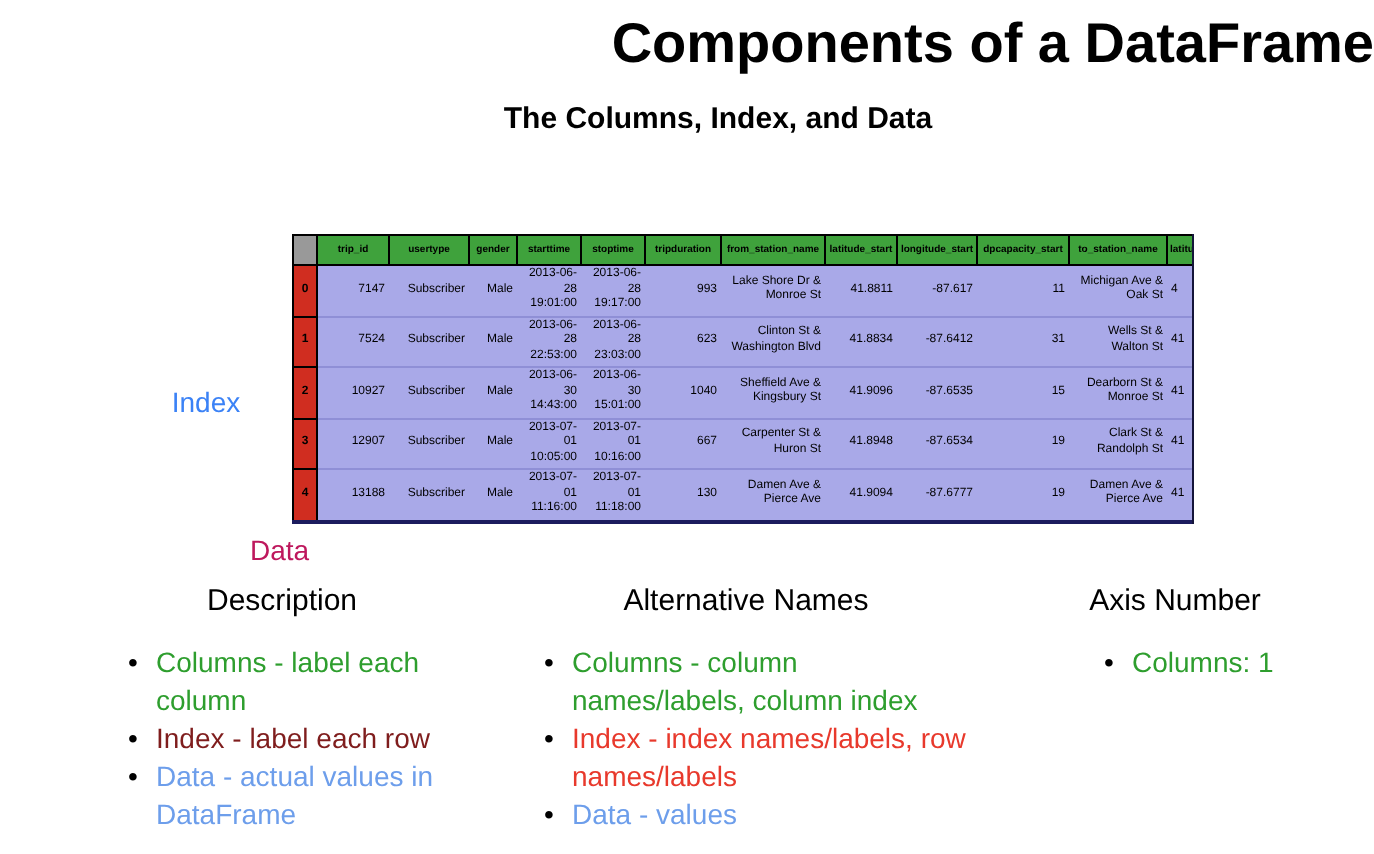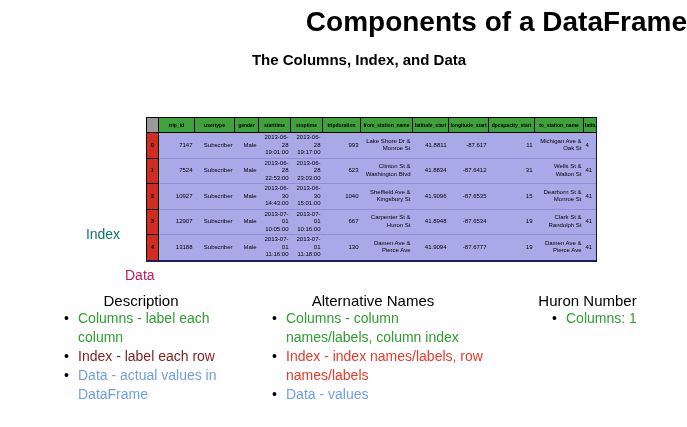--- a/index.html
+++ b/index.html
@@ -7,38 +7,38 @@
   body { font-family:"Liberation Sans", sans-serif; }
   #page { position:relative; width:687px; height:427px; background:#ffffff; overflow:hidden; margin:0 auto; }
 
   .title { position:absolute; top:6px; left:0; width:687px; text-align:right;
            font-size:28px; font-weight:bold; color:#000; }
   .subtitle { position:absolute; top:51px; left:0; width:687px; text-align:center;
               font-size:15px; font-weight:bold; color:#000;padding-left:31px; }
 
   .lbl { position:absolute; font-size:14px; }
   .lbl-columns { top:92px; left:146px; width:451px; text-align:center; color:#2e9e2e; }
-  .lbl-index   { top:193px; left:63px;  width:80px;  text-align:center; color:#0f766e;margin-top:33px; }
+  .lbl-index   { top:193px; left:63px;  width:80px;  text-align:center; color:#3b82f6; }
   .lbl-data    { top:267px; left:125px; width:451px; text-align:left; color:#be185d; }
 
   .tablewrap { position:absolute; top:117px; left:146px; width:451px; overflow:hidden;
                border-right:1px solid #15153a; }
   table { border-collapse:collapse; table-layout:fixed; width:451px; background:#a9a9e8; }
   th { background:#3fa23c; color:#000; font-size:5px; font-weight:bold; text-align:center;
        border:1px solid #000; height:15px; padding:1px; white-space:nowrap; overflow:hidden; }
   th.corner { background:#999999; }
   td { font-size:6px; color:#000; text-align:right; padding:1px 2px; vertical-align:middle;
        height:25px; border-bottom:1px solid #8f8fd6; line-height:1.25; word-wrap:break-word; }
   td.idx { background:#d02d20; text-align:center; font-weight:bold; border:1px solid #000; padding:1px; }
   td.clip { white-space:nowrap; overflow:hidden; text-align:left; }
   tbody tr:last-child td { border-bottom:2px solid #1c1c5e; }
 
   .cols3 { position:absolute; top:292px; left:0; width:687px; height:135px; }
   .seccol { position:absolute; top:0; }
-  .sec-heading { font-size:15px; color:#000; text-align:center; }
+  .sec-heading { font-size:15px; color:#000; text-align:center; margin-bottom:13px; }
   .seccol ul { list-style:none; }
   .seccol li { position:relative; font-size:14px; line-height:19px; padding-left:14px; }
   .seccol li::before { content:"\2022"; position:absolute; left:0; top:0; color:#000; }
   #col-description      { left:46px;  width:190px; }
   #col-description ul   { margin-left:18px; }
   #col-alternative      { left:258px; width:230px; }
   #col-alternative ul   { margin-left:14px; }
   #col-axis             { left:500px; width:175px; }
   #col-axis ul          { margin-left:52px; }
 </style>
@@ -178,20 +178,20 @@
     </div>
     <div class="seccol" id="col-alternative">
       <div class="sec-heading">Alternative Names</div>
       <ul>
           <li style="color: rgb(46, 158, 46);">Columns - column names/labels, column index</li>
           <li style="color: rgb(232, 57, 44);">Index - index names/labels, row names/labels</li>
           <li style="color: rgb(109, 158, 235);">Data - values</li>
         </ul>
     </div>
     <div class="seccol" id="col-axis">
-      <div class="sec-heading">Huron Number</div>
+      <div class="sec-heading">Axis Number</div>
       <ul>
           <li style="color: rgb(46, 158, 46);">Columns: 1</li>
         </ul>
     </div>
   </div>
 
 </div>
 
 </body></html>

